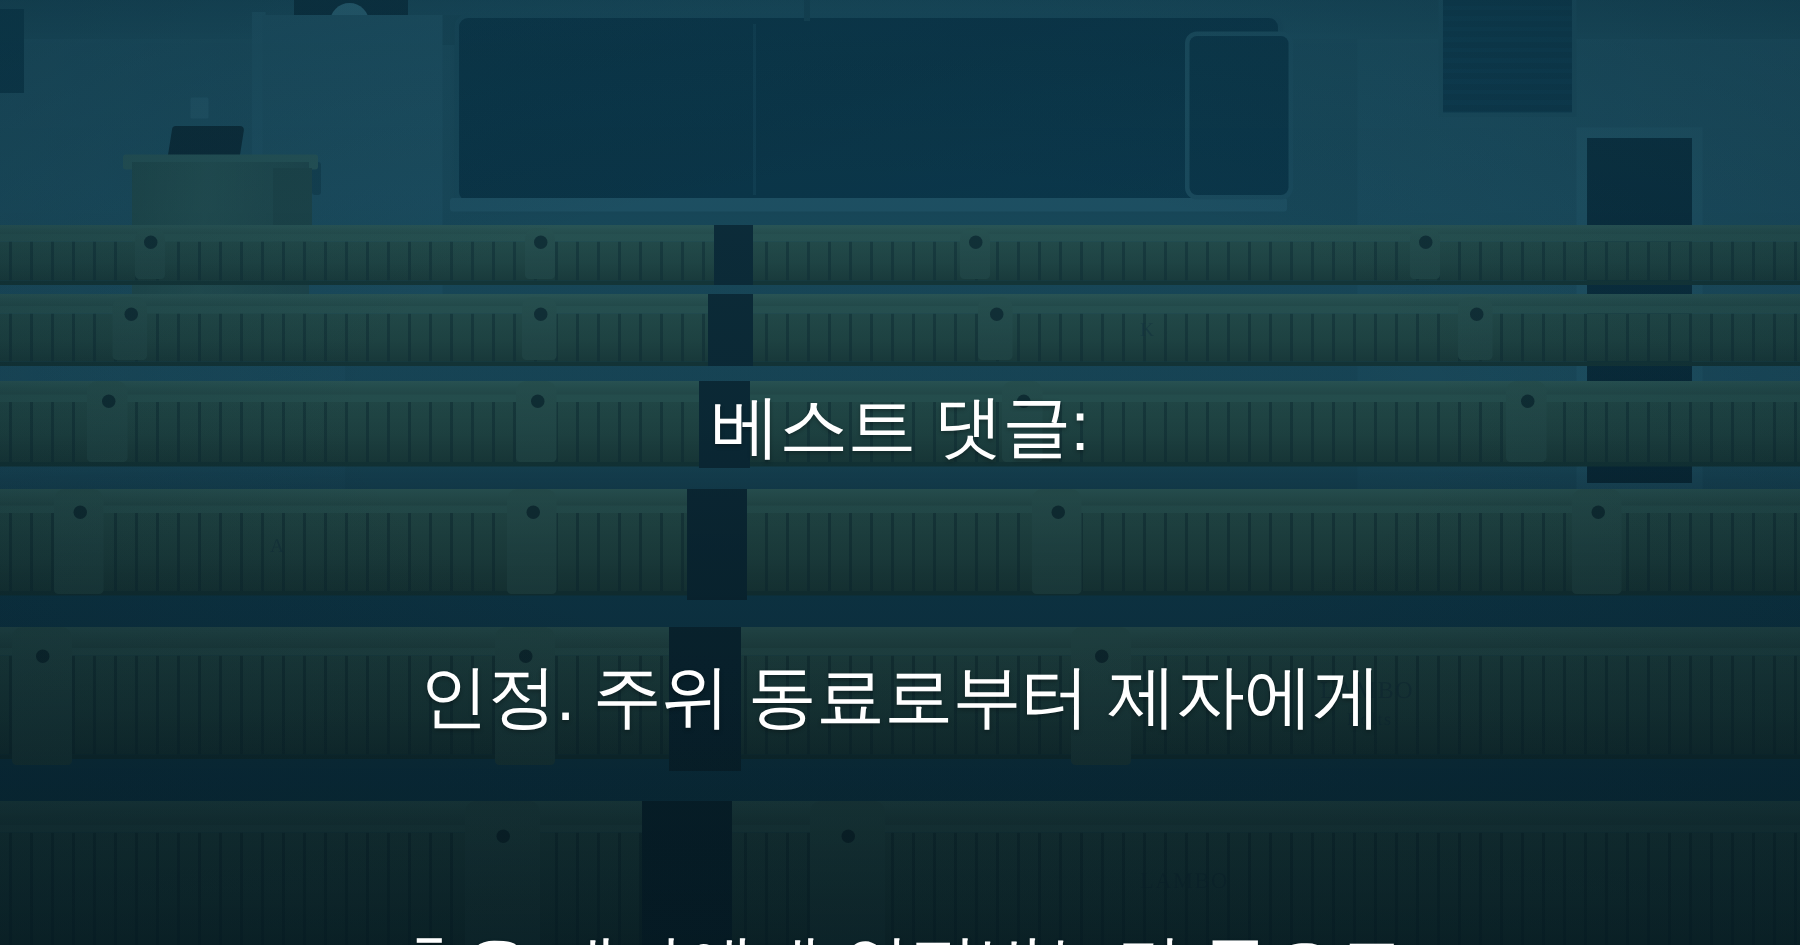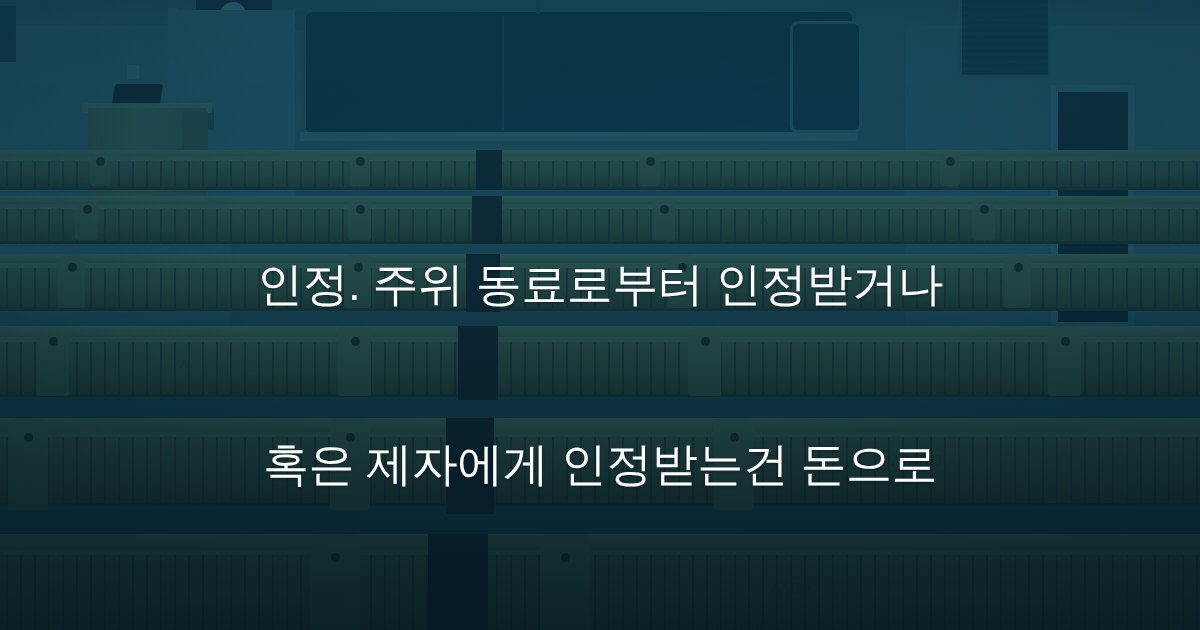--- a/index.html
+++ b/index.html
@@ -320,20 +320,21 @@
       </div>
 
     </div>
   </div>
 
   <div class="tint"></div>
   <div class="tint2"></div>
   <div class="vignette"></div>
 
   <div class="quote">
-    <span class="ln">인정. 주위 동료로부터 인정받거나</span>
+    <span class="ln">베스트 댓글:</span>
+    <span class="ln">인정. 주위 동료로부터 제자에게</span>
     <span class="ln">혹은 제자에게 인정받는건 돈으로</span>
     
     
     
   </div>
 
 </div>
 
 </body></html>

